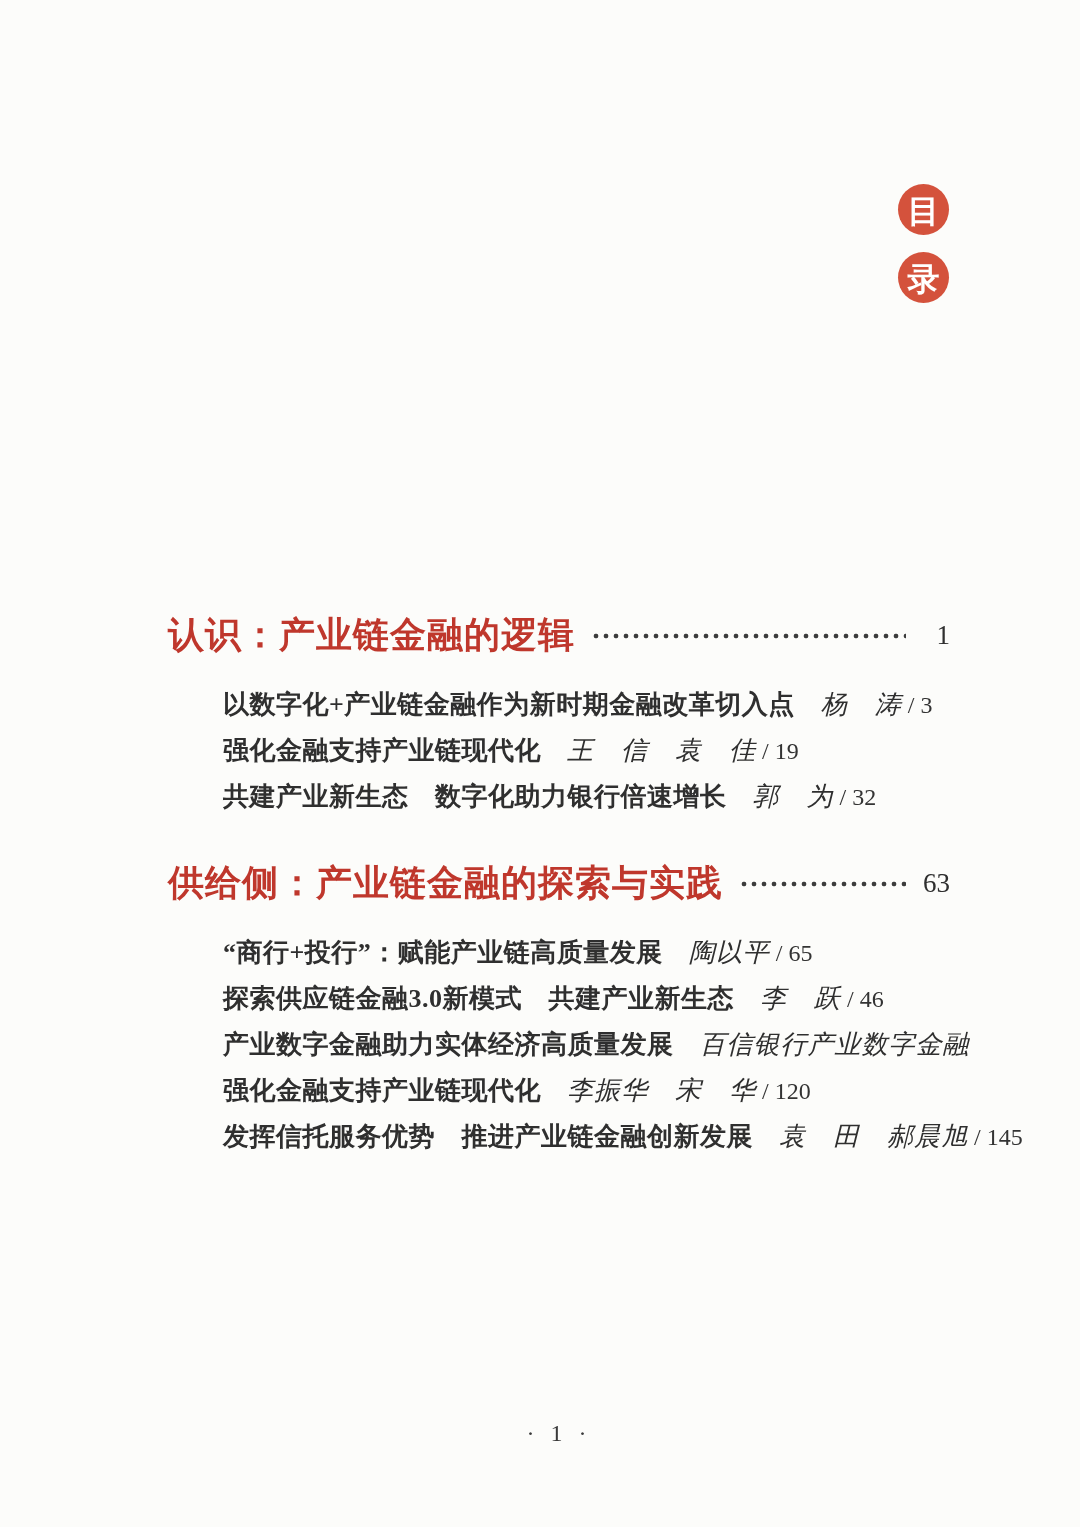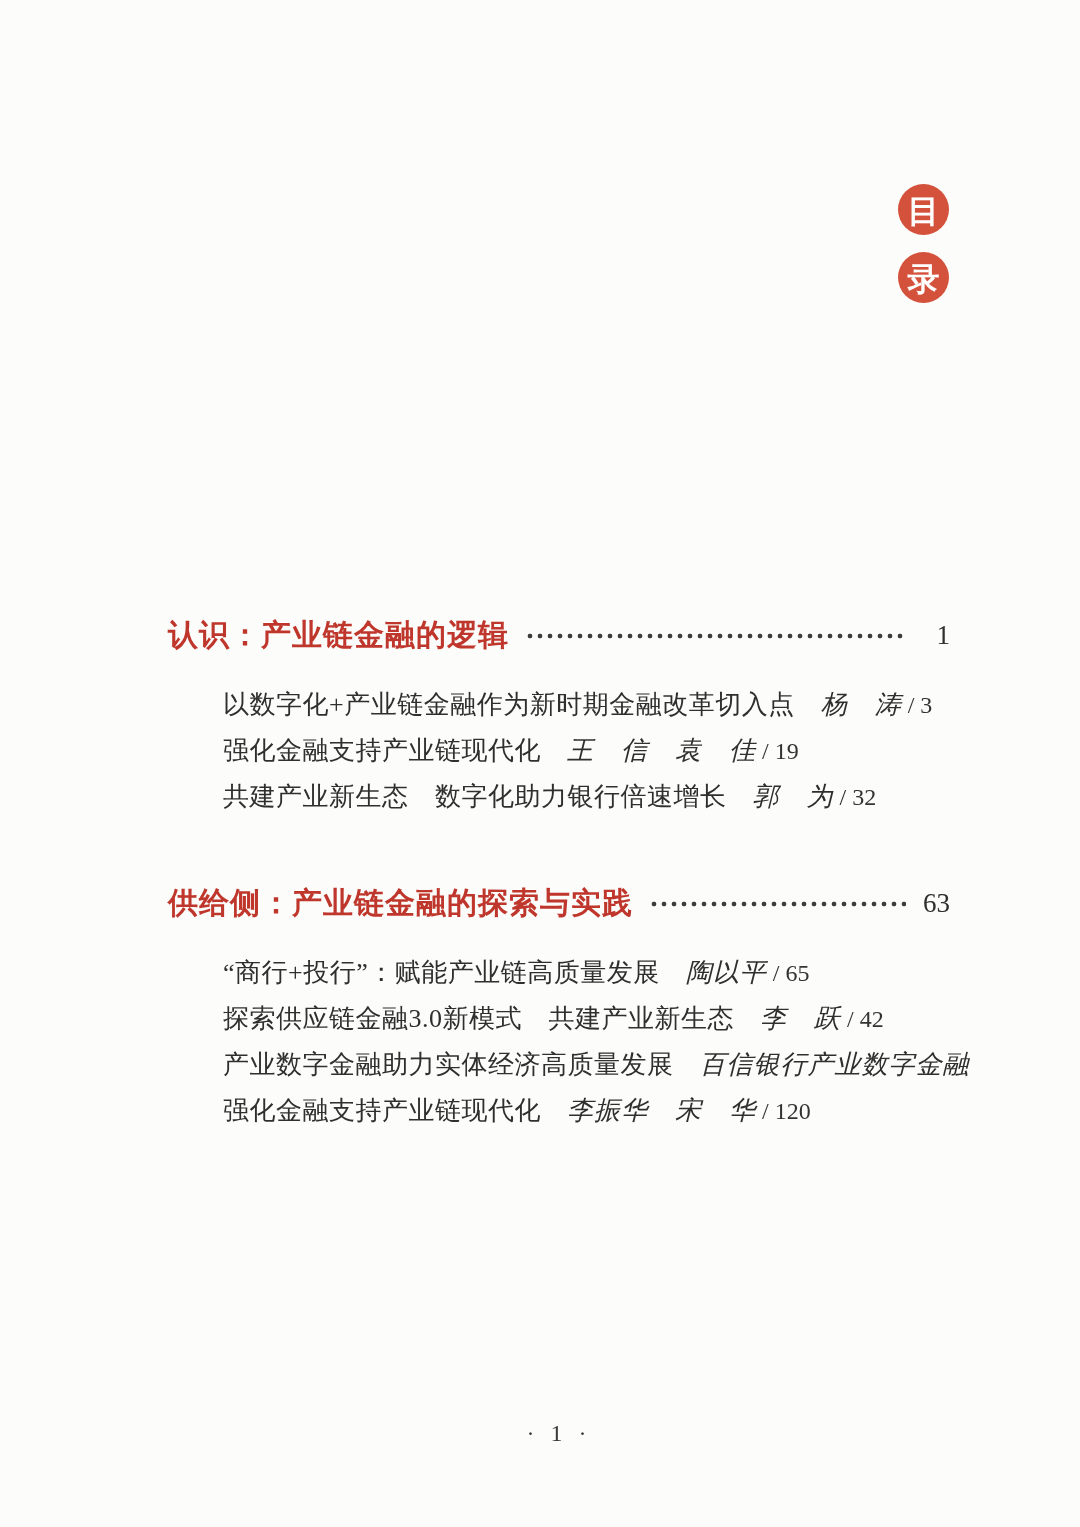--- a/index.html
+++ b/index.html
@@ -44,30 +44,30 @@
     transform: translateY(1px);
   }
 
   
   .content {
     position: absolute;
     left: 168px;
     top: 612px;
     width: 782px;
   }
-  .toc-section + .toc-section { margin-top: 60px; }
+  .toc-section + .toc-section { margin-top: 40px; }
 
   .heading-row {
     display: flex;
     align-items: center;
     height: 46px;
     margin-bottom: 24px;
   }
   .h-title {
-    font-size: 30px;
+    font-size: 36px;
     font-weight: 700;
     color: var(--heading-red, #bf372c);
     letter-spacing: 1px;
     white-space: nowrap;
   }
   .leader {
     flex: 1;
     height: 10px;
     margin: 2px 4px 0 16px;
     background-image: radial-gradient(circle at 5px 5px, var(--dot-color, #3c3c3c) 2px, transparent 2.7px);
@@ -85,21 +85,21 @@
 
   .toc-item {
     margin: 0;
     padding-left: 55px;
     font-size: 26px;
     line-height: 46px;
     color: #2f2f2f;
     white-space: nowrap;
   }
   .toc-item.cont { padding-left: 69px; }
-  .toc-item .t { letter-spacing: 0.5px; }
+  .toc-item .t { letter-spacing: 0.5px; font-weight: bold; }
   .toc-item .t:not(:empty) + .a { margin-left: 26px; font-style: italic; }
   .toc-item .a {
     font-style: italic;
     letter-spacing: 1px;
   }
   .toc-item .p {
     font-style: normal;
     margin-left: 6px;
     font-size: 24px;
     color: #333333;
@@ -143,23 +143,24 @@
           <p class="toc-item"><span class="t">强化金融支持产业链现代化</span><span class="a">王　信　袁　佳</span><span class="p">/ 19</span></p>
           <p class="toc-item"><span class="t">共建产业新生态　数字化助力银行倍速增长</span><span class="a">郭　为</span><span class="p">/ 32</span></p>
         </section>
         <section class="toc-section">
           <div class="heading-row">
             <span class="h-title">供给侧：产业链金融的探索与实践</span>
             <div class="leader"></div>
             <span class="h-page">63</span>
           </div>
           <p class="toc-item"><span class="t">“商行+投行”：赋能产业链高质量发展</span><span class="a">陶以平</span><span class="p">/ 65</span></p>
-          <p class="toc-item"><span class="t">探索供应链金融3.0新模式　共建产业新生态</span><span class="a">李　跃</span><span class="p">/ 42</span></p>
+          <p class="toc-item"><span class="t">探索供应链金融3.0新模式　共建产业新生态</span><span class="a">李　跃</span><span class="p">/ 46</span></p>
           <p class="toc-item"><span class="t">产业数字金融助力实体经济高质量发展</span><span class="a">百信银行产业数字金融</span><span class="p"></span></p>
           <p class="toc-item"><span class="t">强化金融支持产业链现代化</span><span class="a">李振华　宋　华</span><span class="p">/ 120</span></p>
+          <p class="toc-item"><span class="t">发挥信托服务优势　推进产业链金融创新发展</span><span class="a">袁　田　郝晨旭</span><span class="p">/ 145</span></p>
         </section>
       </div>
   </main>
 
   <footer class="page-footer">
     <span>· 1 ·</span>
   </footer>
 
 </div>
 

